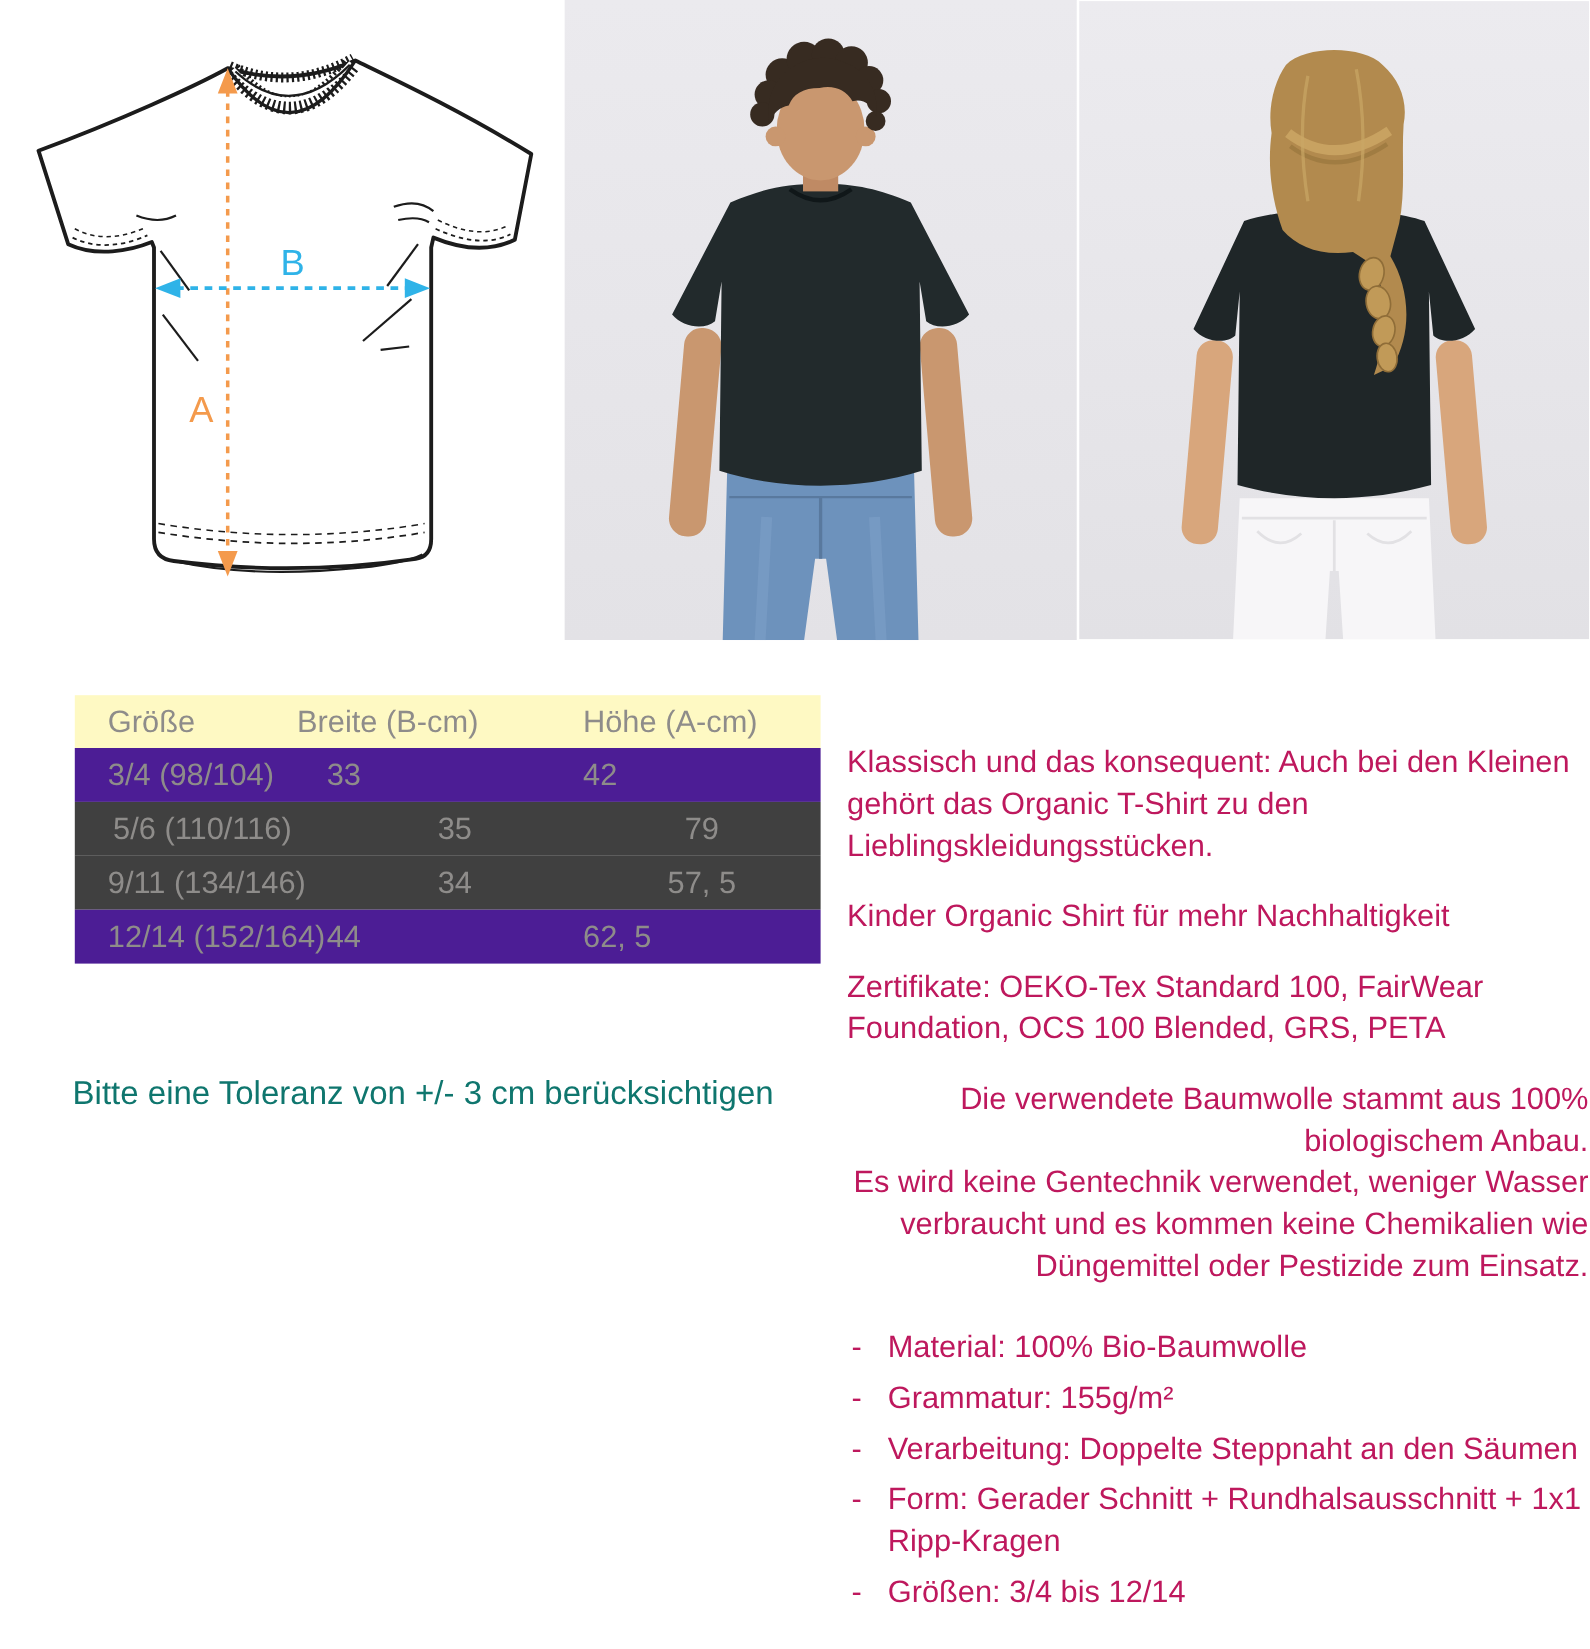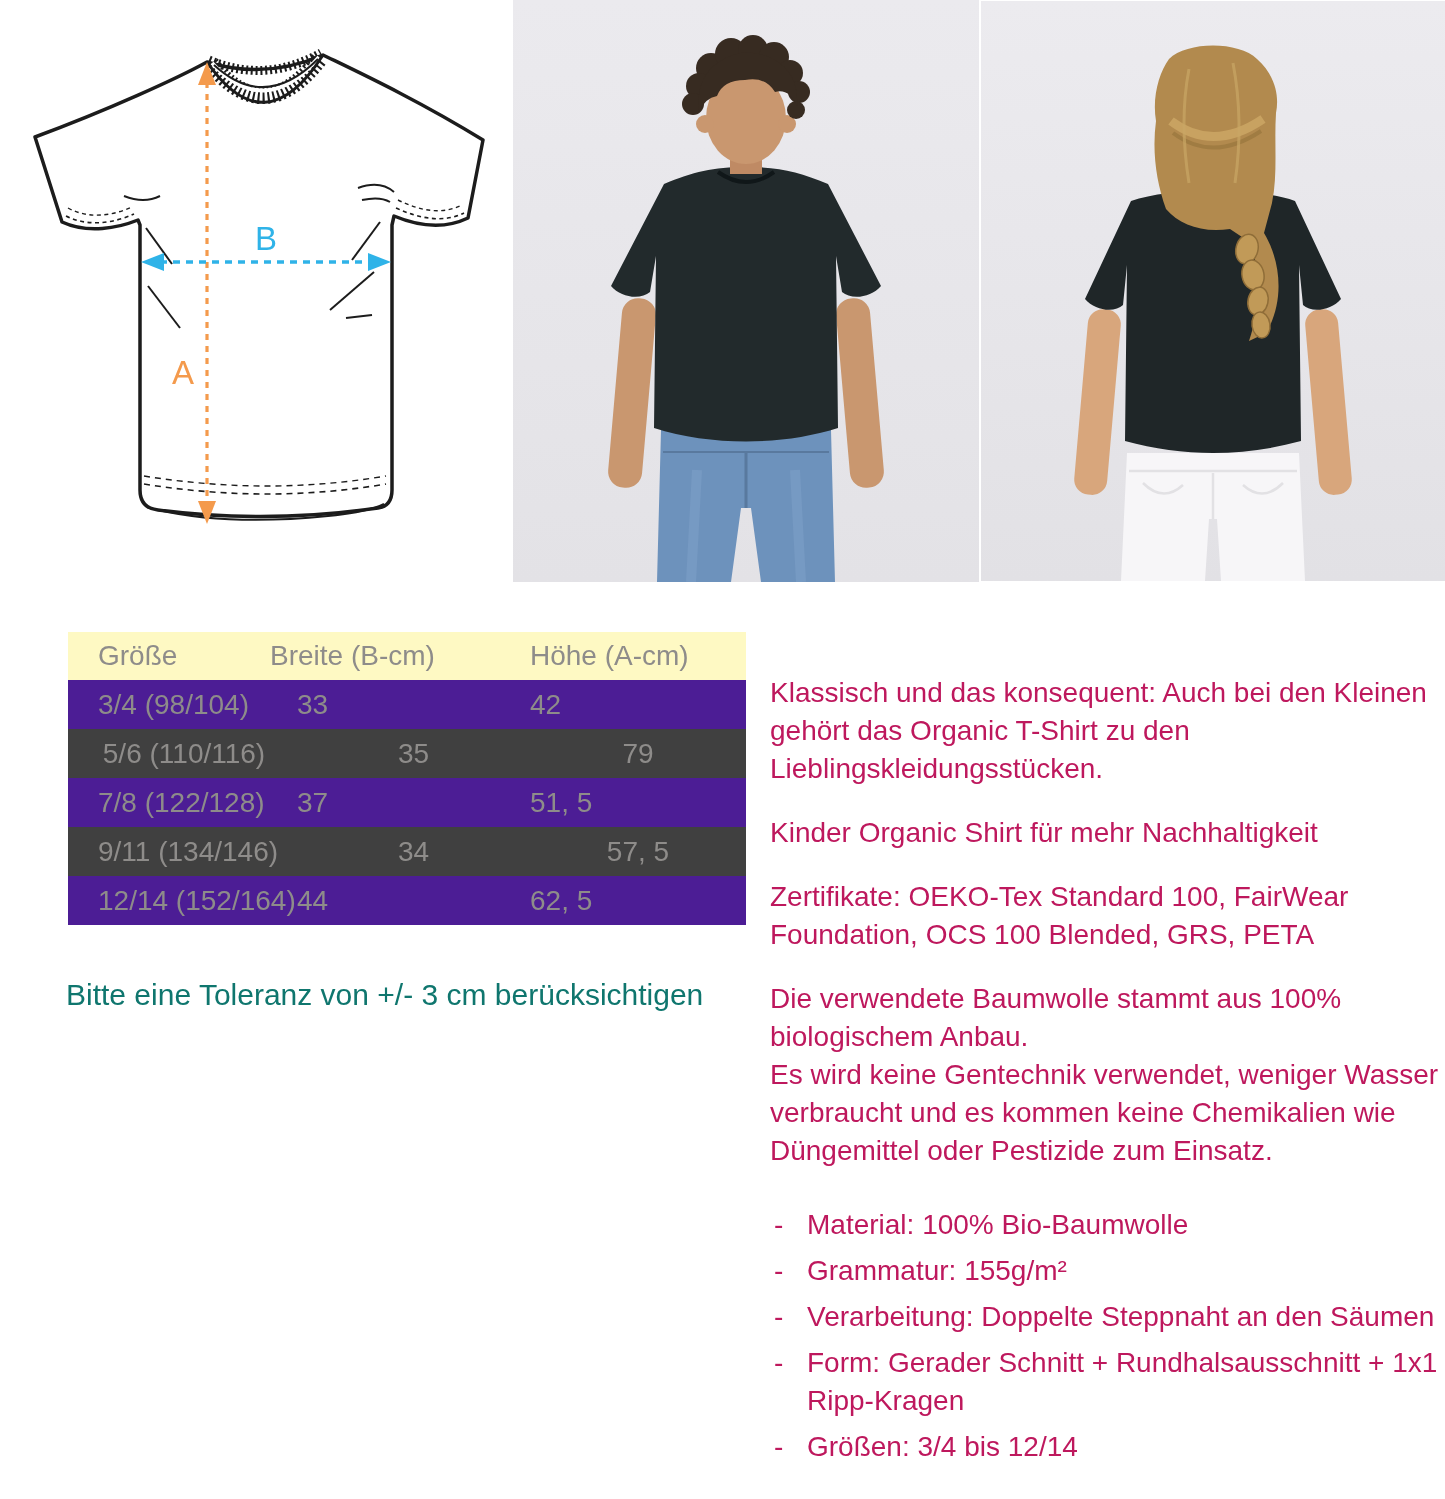--- a/index.html
+++ b/index.html
@@ -23,21 +23,21 @@
   .t-head{height:48px;background:#fef9c3;}
   .r-dark{background:#4c1d95;}
   .r-light{background:#404040;text-align:center;}
   .cell{white-space:nowrap;}
   .cell-val-b{padding-left:27px;}
   .tolerance{position:absolute;left:66px;top:948px;width:660px;font-size:30px;color:#0f766e;}
 
   
   .right-col{position:absolute;left:770px;top:626px;width:674px;font-size:28px;line-height:38px;color:#be185d;margin-top:48px;}
   .right-col p{margin:0 0 26px 0;hyphens:manual;}
-  .right-col p.tight{margin-bottom:0;}
+  .right-col p.tight{margin-bottom:0;text-align:right;}
   .spec-list{list-style:none;margin:36px 0 0 0;padding:0;}
   .spec-list li{position:relative;padding-left:37px;margin-bottom:8px;hyphens:manual;}
   .spec-list .marker{position:absolute;left:4px;top:0;}
 </style>
 </head>
 <body>
 
 <div class="canvas">
 
   <figure class="diagram">
@@ -194,25 +194,20 @@
     <div class="t-row r-dark">
       <div class="cell">3/4 (98/104)</div>
       <div class="cell cell-val-b">33</div>
       <div class="cell">42</div>
     </div>
     <div class="t-row r-light">
       <div class="cell">5/6 (110/116)</div>
       <div class="cell cell-val-b">35</div>
       <div class="cell">79</div>
     </div>
-    <div class="t-row r-dark">
-      <div class="cell">7/8 (122/128)</div>
-      <div class="cell cell-val-b">37</div>
-      <div class="cell">51, 5</div>
-    </div>
     <div class="t-row r-light">
       <div class="cell">9/11 (134/146)</div>
       <div class="cell cell-val-b">34</div>
       <div class="cell">57, 5</div>
     </div>
     <div class="t-row r-dark">
       <div class="cell">12/14 (152/164)</div>
       <div class="cell cell-val-b">44</div>
       <div class="cell">62, 5</div>
     </div>

